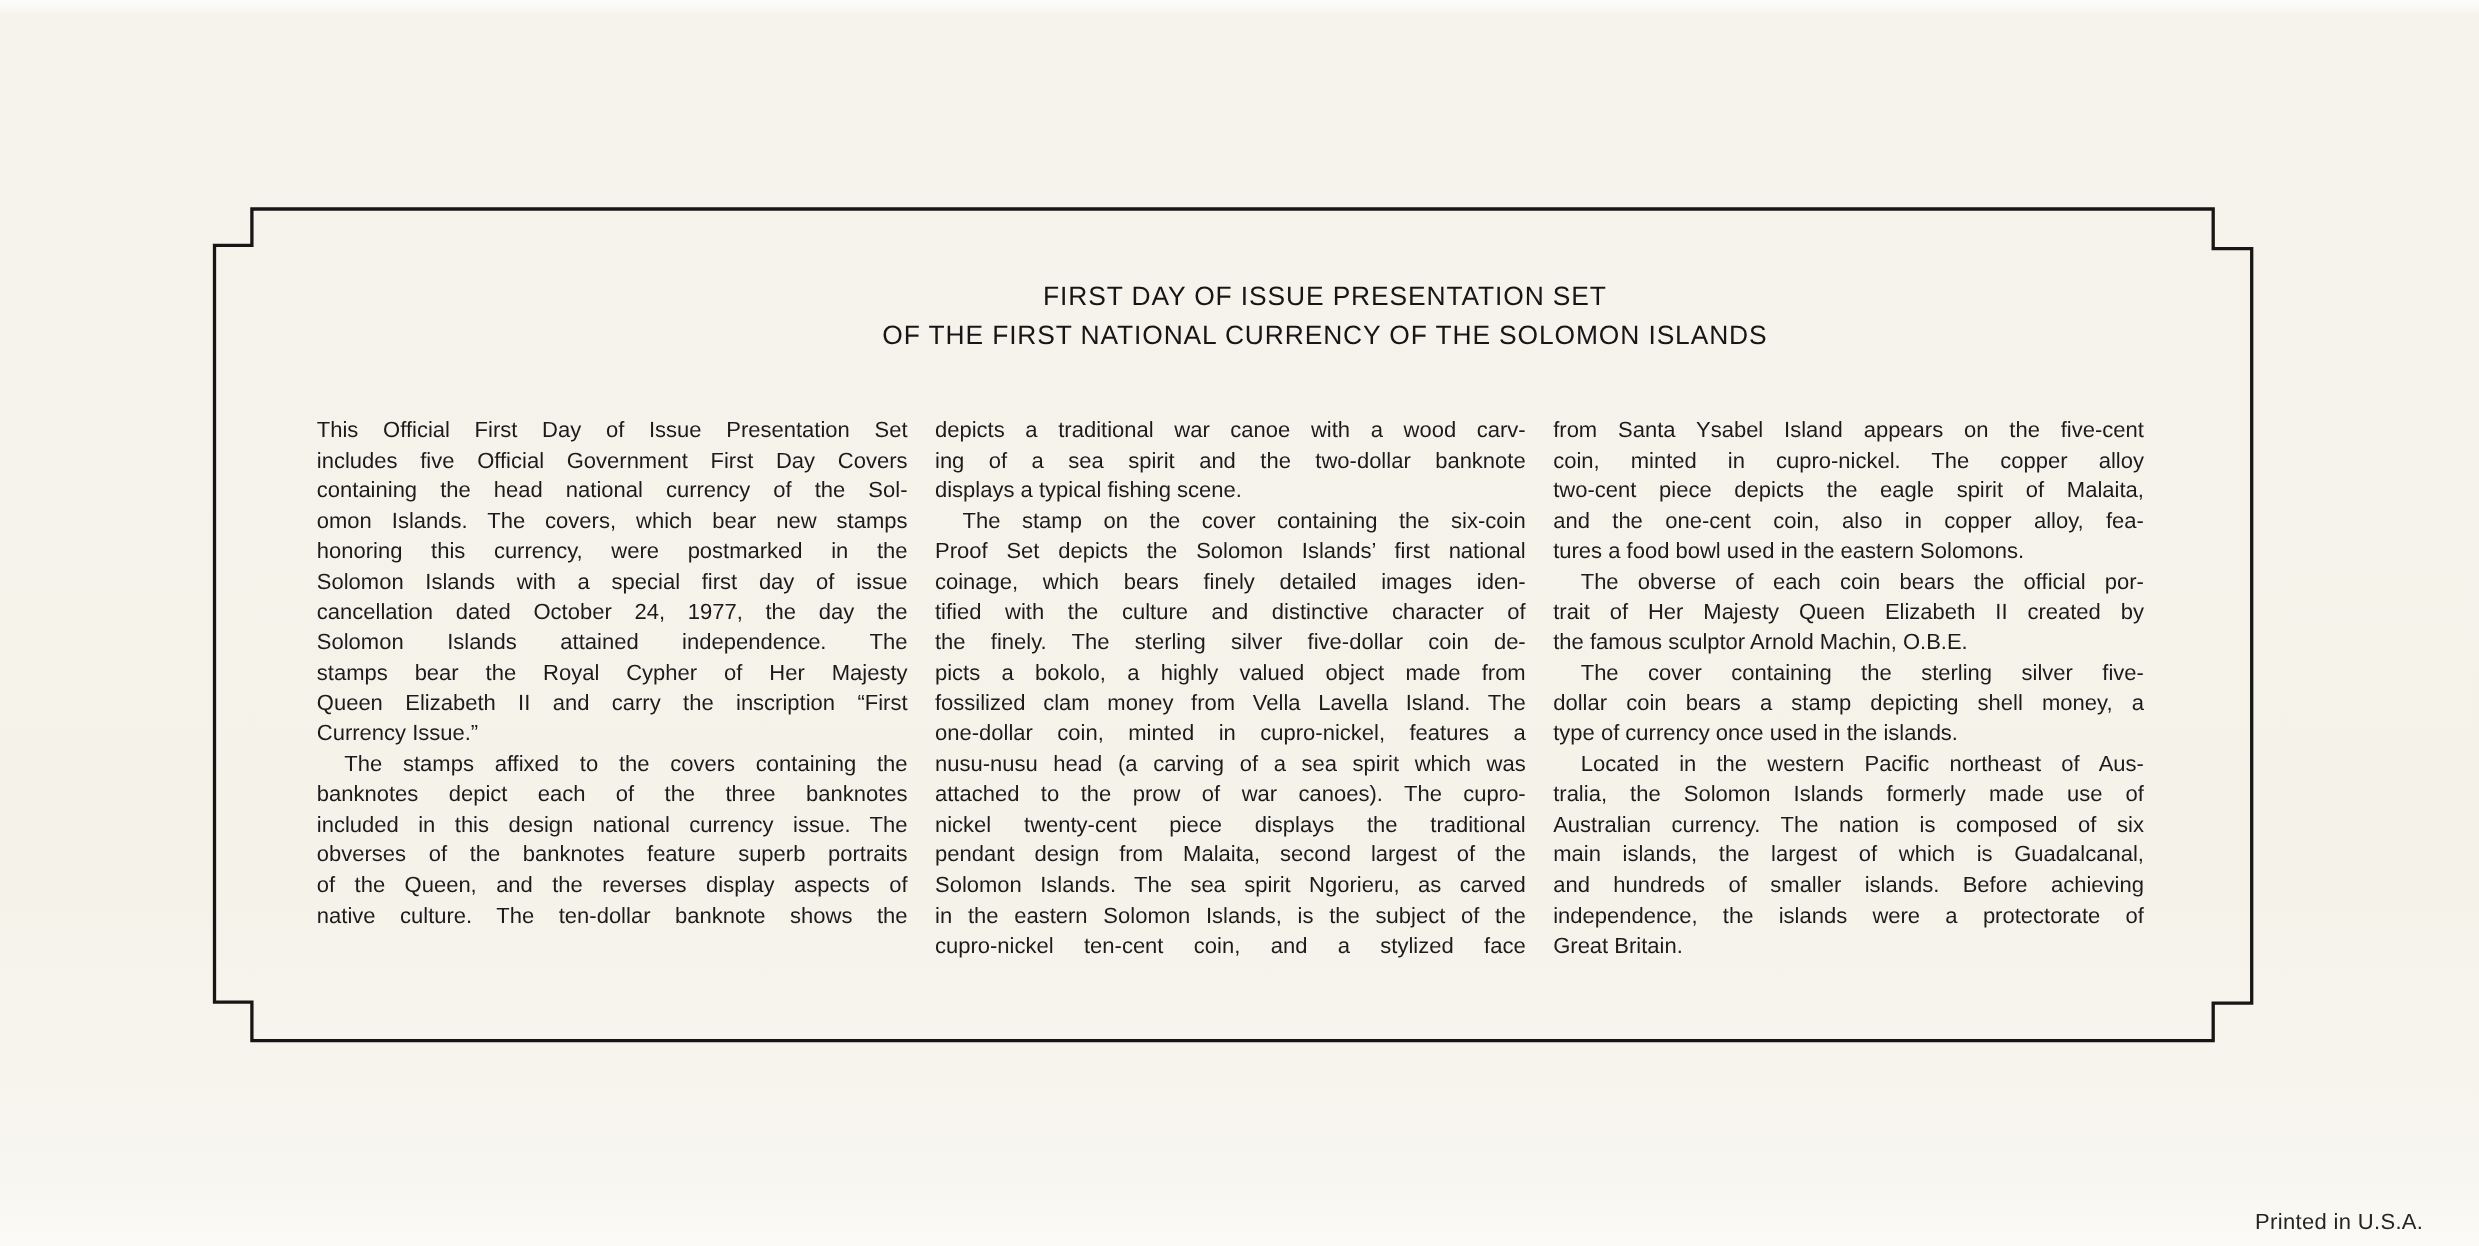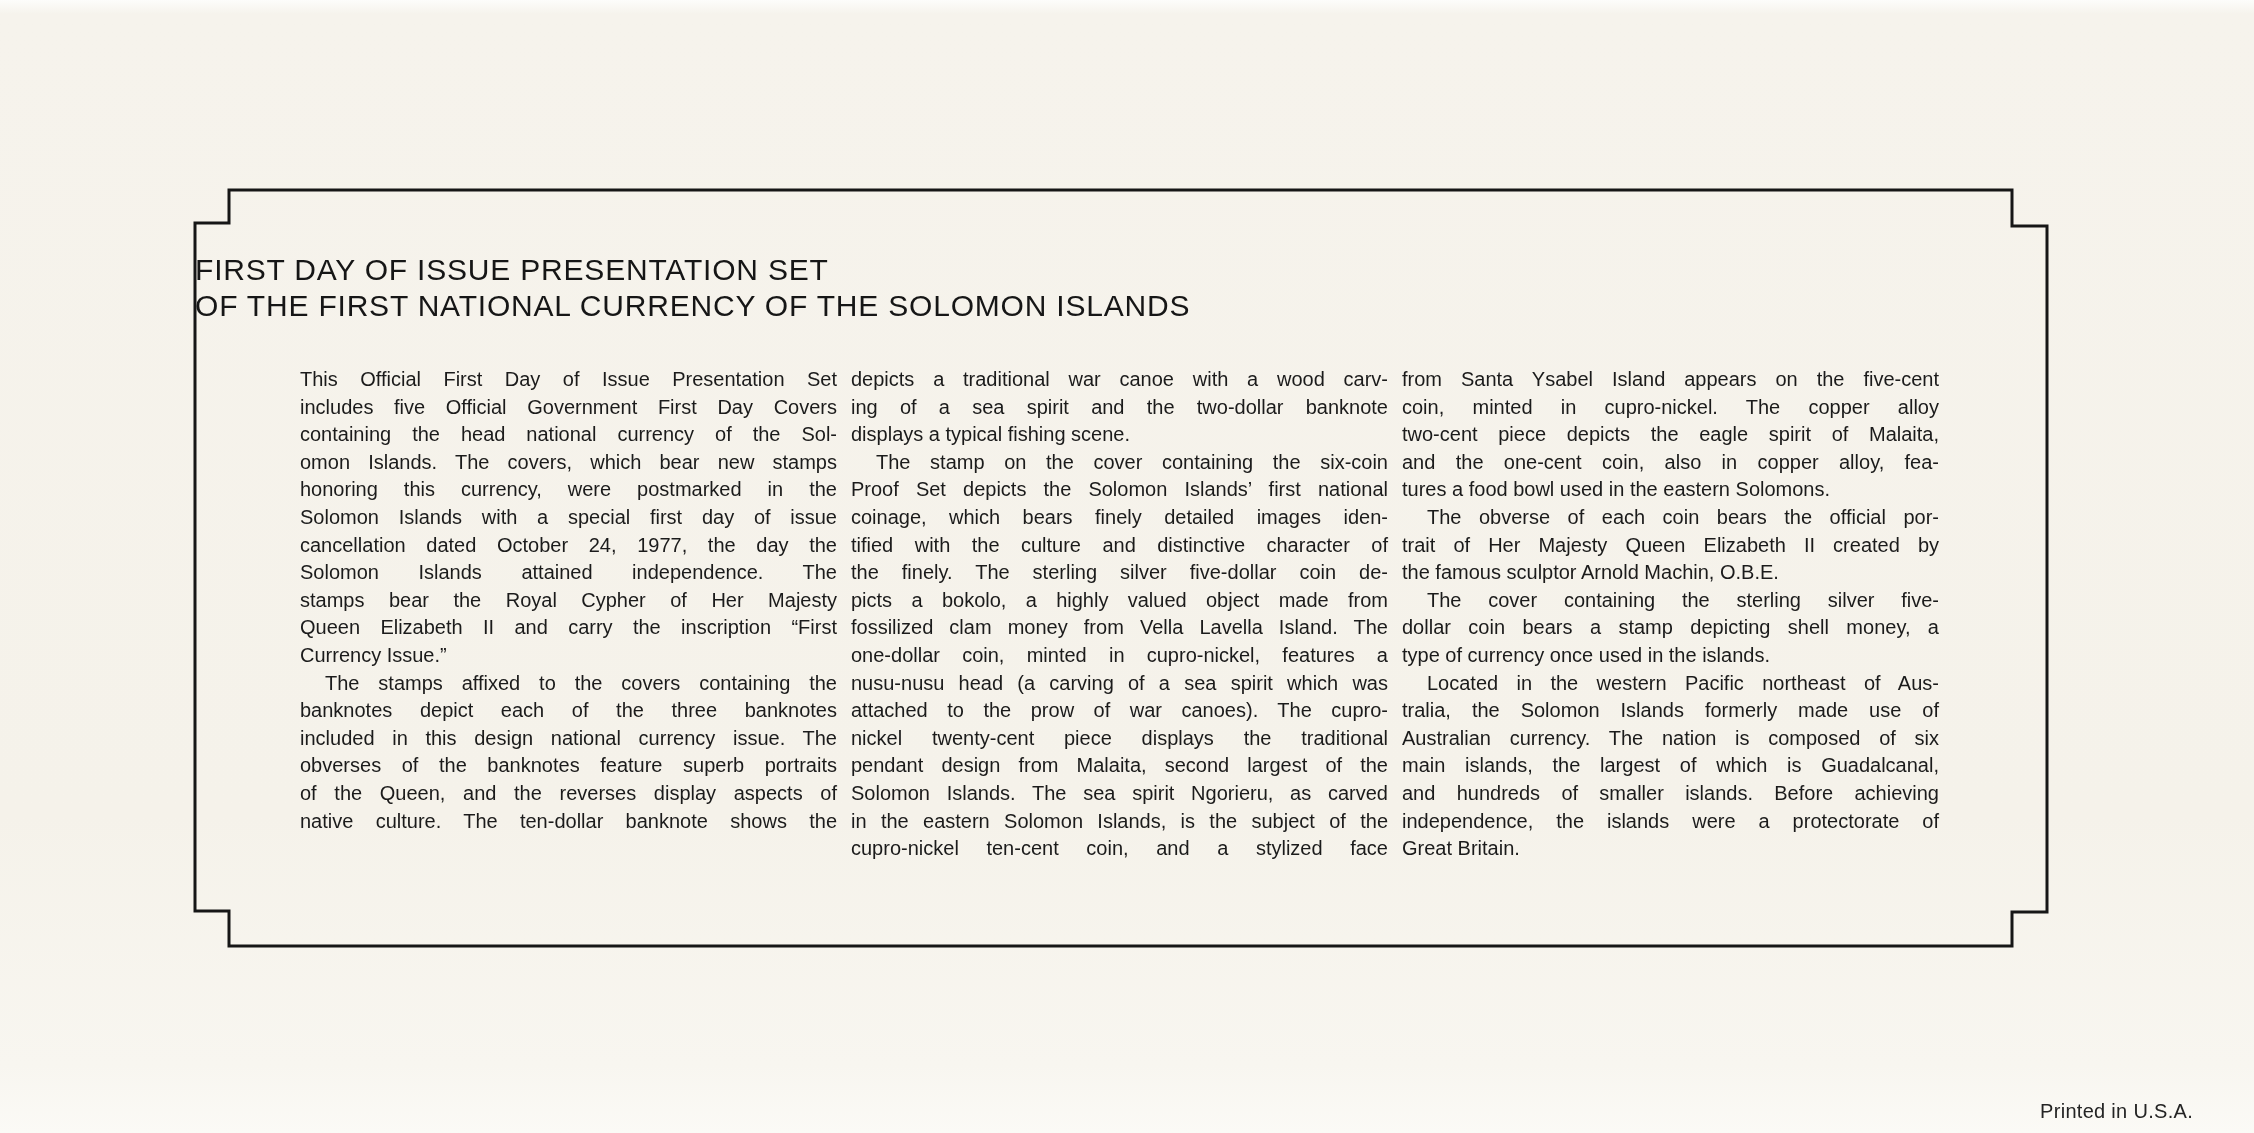--- a/index.html
+++ b/index.html
@@ -15,53 +15,52 @@
   .frame-svg {
     position: absolute;
     left: 0; top: 0;
     width: 2254px; height: 1133px;
   }
   .title-block {
     position: absolute;
     left: 195px;
     top: 252px;
     width: 2019px;
-    text-align: left;
-    font-size: 30px;
+    text-align: center;
+    font-size: 24px;
     line-height: 36px;
     letter-spacing: 0.8px;
     color: #161616;
   }
   .columns {
     position: absolute;
     left: 288px;
-    top: 366px;
+    top: 378px;
     width: 1672px;
     display: flex;
-    gap: 14px;
-    margin-left: 12px;
+    gap: 25px;
   }
   .column {
     width: 537px;
     flex: 0 0 537px;
   }
   .para { margin: 0; }
   .line {
     font-size: 20px;
     line-height: 27.6px;
     text-align: justify;
     text-align-last: justify;
     white-space: nowrap;
     color: #1b1b1b;
   }
   .line.last { text-align-last: left; }
   .line.indent { text-indent: 25px; }
   .printed-note {
     position: absolute;
-    right: 61px;
+    right: 51px;
     top: 1100px;
     font-size: 20px;
     letter-spacing: 0.3px;
     color: #242424;
     margin-left: 16px;
   }
 </style>
 </head>
 <body>
 

